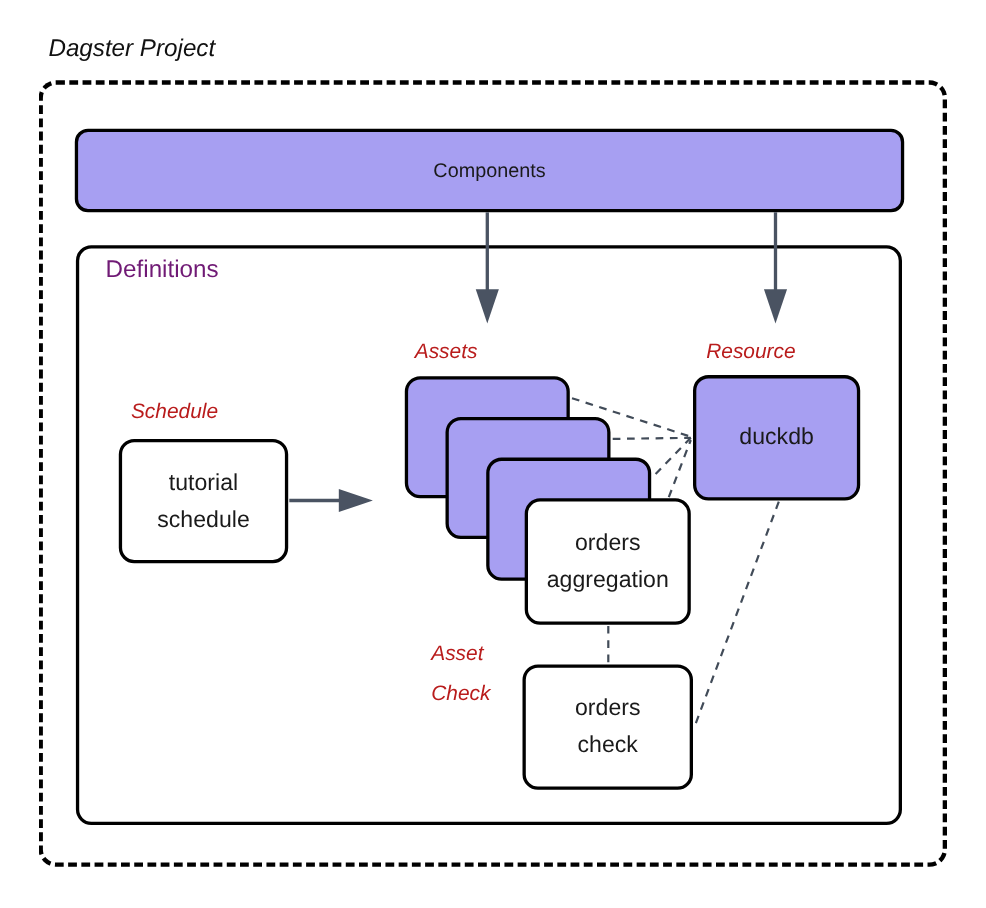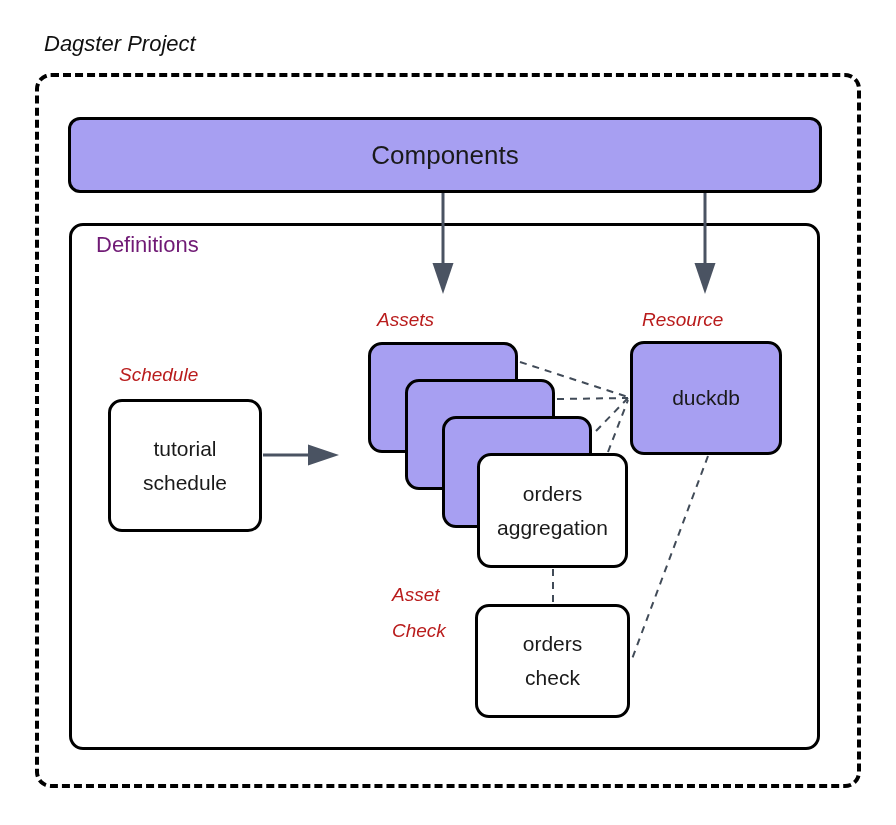--- a/index.html
+++ b/index.html
@@ -37,21 +37,21 @@
 
   .components-bar {
     left: 68px; top: 117px;
     width: 754px; height: 76px;
     background: #a79ff2;
     border: 3px solid #000;
     border-radius: 12px;
     display: flex;
     align-items: center;
     justify-content: center;
-    font-size: 26px;
+    font-size: 18px;
   }
 
   .definitions-box {
     left: 69px; top: 223px;
     width: 751px; height: 527px;
     border: 3px solid #000;
     border-radius: 14px;
     background: transparent;
   }
   .definitions-label {
@@ -77,21 +77,21 @@
     align-items: center;
     justify-content: center;
     font-size: 21px;
     line-height: 34px;
     text-align: left;
     background: #ffffff;
   }
   .node.purple { background: #a79ff2; }
   .node .node-line { display: block; }
 
-  #tutorial-schedule { left: 108px; top: 399px; width: 154px; height: 133px; }
+  #tutorial-schedule { left: 108px; top: 399px; width: 154px; height: 113px; }
   #asset-box-1 { left: 368px; top: 342px; width: 150px; height: 111px; }
   #asset-box-2 { left: 405px; top: 379px; width: 150px; height: 111px; }
   #asset-box-3 { left: 442px; top: 416px; width: 150px; height: 112px; }
   #orders-aggregation { left: 477px; top: 453px; width: 151px; height: 115px; }
   #duckdb { left: 630px; top: 341px; width: 152px; height: 114px; }
   #orders-check { left: 475px; top: 604px; width: 155px; height: 114px; }
 
   #schedule-caption { left: 119px; top: 357px; }
   #assets-caption { left: 377px; top: 302px; }
   #resource-caption { left: 642px; top: 302px; }

